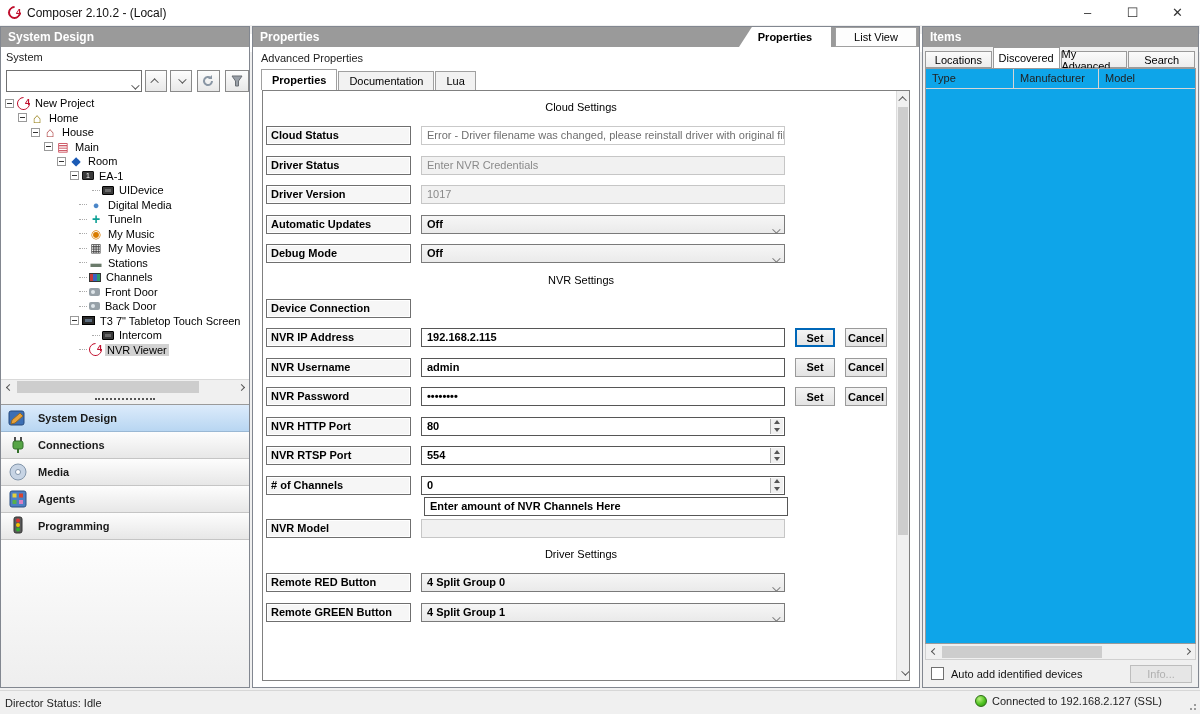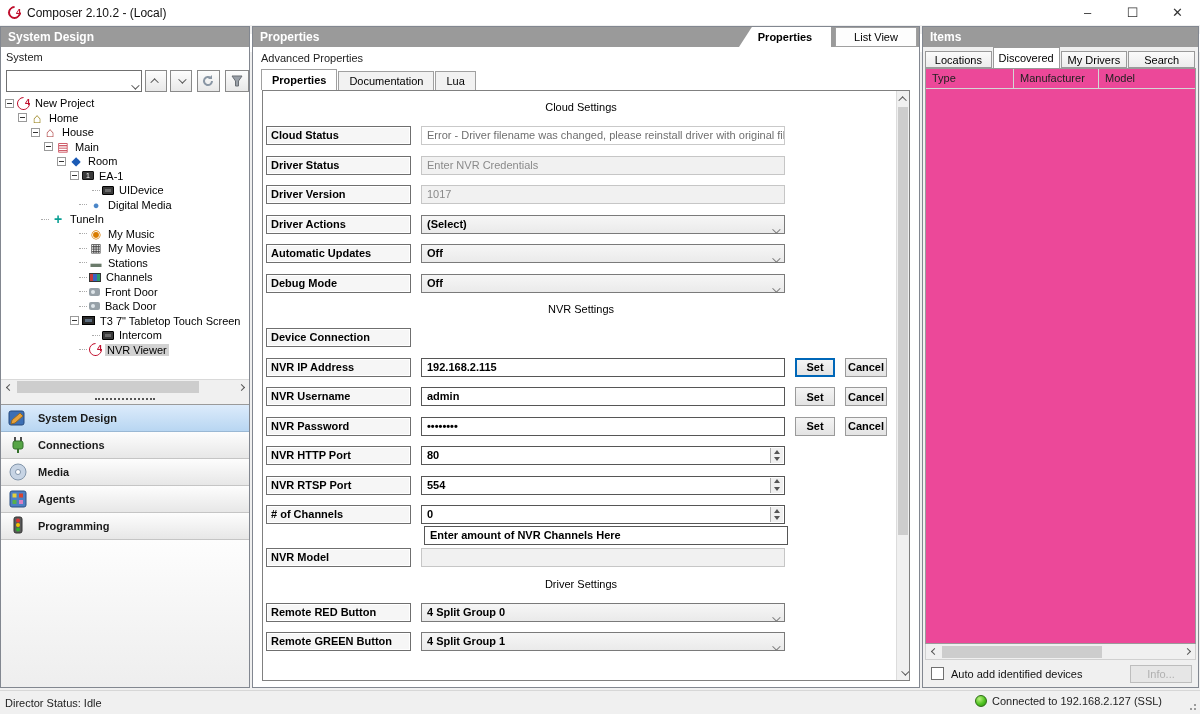--- a/index.html
+++ b/index.html
@@ -112,21 +112,21 @@
   .hintbox { width:364px; border:1px solid #565656; background:#fff; font-weight:bold; font-size:11px; padding:2px 5px; height:19px; line-height:13px; }
   .vscroll { position:absolute; right:0; top:0; bottom:0; width:13px; background:#f0f0f0; border-left:1px solid #dcdcdc; }
   .vscroll .sb-arrow { width:13px; height:15px; }
   .vthumb { position:absolute; left:1px; right:1px; top:16px; height:428px; background:#cdcdcd; }
   .vscroll .bottom { position:absolute; bottom:0; }
 
   
   .rtabs { height:21px; background:#f0f0f0; display:flex; align-items:flex-end; padding:2px 2px 0 2px; }
   .rtab { flex:1; height:17px; display:flex; align-items:center; justify-content:center; background:linear-gradient(#fbfbfb,#ececec); border:1px solid #9a9a9a; font-size:11px; margin-right:1px; }
   .rtab.active { background:#fff; height:21px; border-bottom:none; font-weight:normal; }
-  .items-table { flex:1; background:#ec4899; border:1px solid #9a9a9a; margin:0 2px; display:flex; flex-direction:column; }
+  .items-table { flex:1; background:#0ea5e9; border:1px solid #9a9a9a; margin:0 2px; display:flex; flex-direction:column; }
   .thead { height:20px; display:flex; border-bottom:1px solid #d5d5d5; }
   .th { font-size:11px; color:#222; padding:3px 0 0 6px; border-right:1px solid #d5d5d5; }
   .th:nth-child(1){ width:88px; } .th:nth-child(2){ width:85px; } .th:nth-child(3){ flex:1; border-right:none; }
   .tbody { flex:1; }
   .items-hscroll { height:16px; margin:0 2px; background:#f0f0f0; border:1px solid #d0d0d0; border-top:none; display:flex; align-items:center; }
   .auto-row { height:27px; display:flex; align-items:center; padding:0 6px 0 8px; gap:7px; }
   .checkbox { width:13px; height:13px; border:1px solid #707070; background:#fff; flex:none; }
   .auto-label { font-size:11px; color:#111; flex:1; }
   .btn-info { width:62px; height:18px; background:#e6e6e6; border:1px solid #bdbdbd; color:#b0b0b0; font-size:11px; display:flex; align-items:center; justify-content:center; }
 
@@ -222,21 +222,21 @@
     <div class="trow" style="padding-left:91px">
         <span class="dash"></span>
         <span class="ticon i-screen"></span>
         <span class="tlabel">UIDevice</span>
       </div>
     <div class="trow" style="padding-left:78px">
         <span class="dash"></span>
         <span class="ticon i-digital"></span>
         <span class="tlabel">Digital Media</span>
       </div>
-    <div class="trow" style="padding-left:40px">
+    <div class="trow" style="padding-left:78px">
         <span class="dash"></span>
         <span class="ticon i-tunein"></span>
         <span class="tlabel">TuneIn</span>
       </div>
     <div class="trow" style="padding-left:78px">
         <span class="dash"></span>
         <span class="ticon i-music"></span>
         <span class="tlabel">My Music</span>
       </div>
     <div class="trow" style="padding-left:78px">
@@ -365,24 +365,20 @@
           <div class="plabel">Cloud Status</div>
           <div class="pval ro-light">Error - Driver filename was changed, please reinstall driver with original file</div>
         </div>
         <div class="prow">
           <div class="plabel">Driver Status</div>
           <div class="pval ro">Enter NVR Credentials</div>
         </div>
         <div class="prow">
           <div class="plabel">Driver Version</div>
           <div class="pval ro">1017</div>
-        </div>
-        <div class="prow">
-          <div class="plabel">Driver Actions</div>
-          <div class="pval dd"><span>(Select)</span><span class="cchev"><span class="chev-dn"></span></span></div>
         </div>
         <div class="prow">
           <div class="plabel">Automatic Updates</div>
           <div class="pval dd"><span>Off</span><span class="cchev"><span class="chev-dn"></span></span></div>
         </div>
         <div class="prow">
           <div class="plabel">Debug Mode</div>
           <div class="pval dd"><span>Off</span><span class="cchev"><span class="chev-dn"></span></span></div>
         </div>
 
@@ -476,21 +472,21 @@
       </div>
     </div>
   </div>
 </div>
 
 <div class="panel" id="right-panel">
   <div class="panel-header">Items</div>
   <div class="rtabs">
     <div class="rtab">Locations</div>
     <div class="rtab active">Discovered</div>
-    <div class="rtab">My Drivers</div>
+    <div class="rtab">My Advanced</div>
     <div class="rtab">Search</div>
   </div>
   <div class="items-table">
     <div class="thead">
       <div class="th">Type</div>
       <div class="th">Manufacturer</div>
       <div class="th">Model</div>
     </div>
     <div class="tbody"></div>
   </div>

